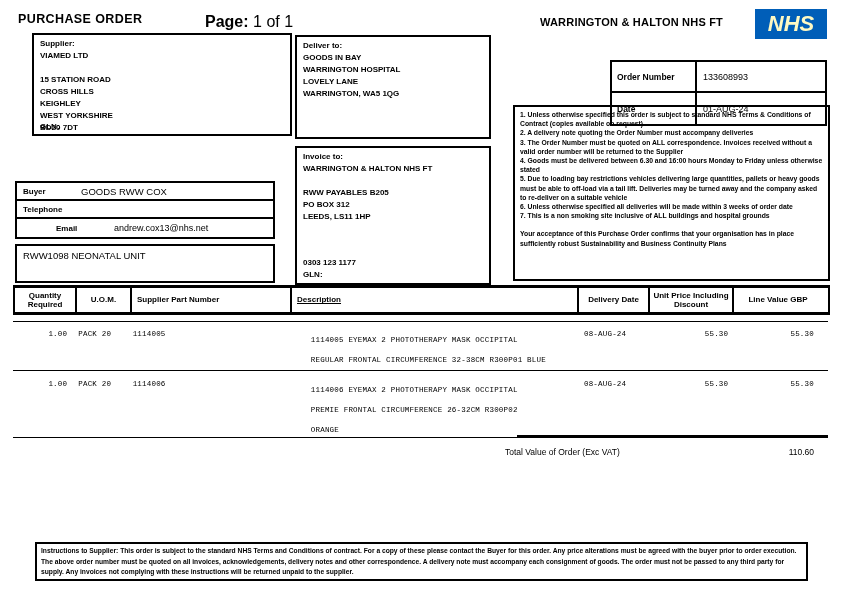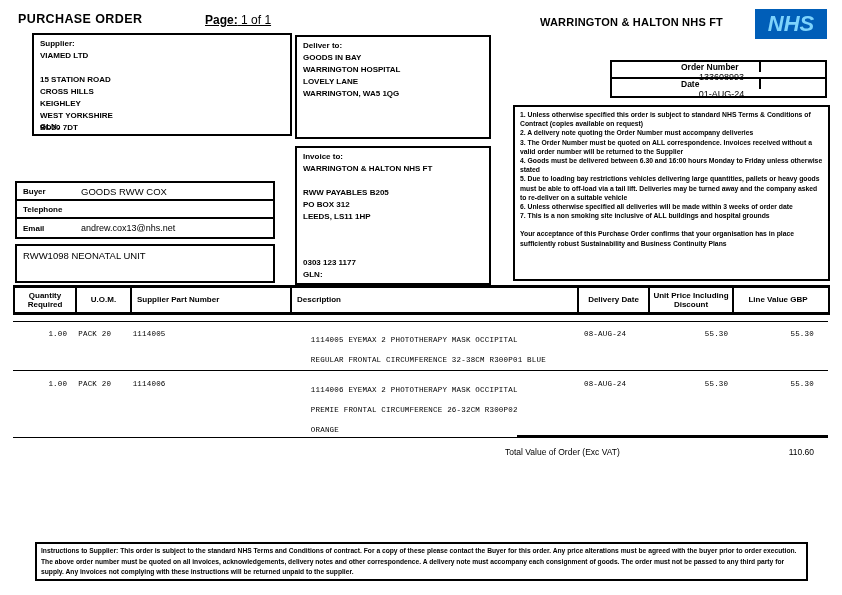--- a/index.html
+++ b/index.html
@@ -11,67 +11,67 @@
   }
   .abs { position:absolute; }
   .b { font-weight:bold; }
   .box { position:absolute; border:2px solid #000; }
   .lbl8 { font-size:8px; font-weight:bold; }
   .t8 { font-size:8px; font-weight:bold; line-height:12px; }
   .mono { font-family:"Liberation Mono","DejaVu Sans Mono",monospace; font-size:7.5px; letter-spacing:0.2px; }
 
   
   .po-title { left:18px; top:12px; font-size:12.5px; font-weight:bold; letter-spacing:0.4px; }
-  .page-line { left:205px; top:13px; font-size:12px;text-decoration:underline; }
+  .page-line { left:205px; top:13px; font-size:16px; }
   .trust-name { left:540px; top:16px; font-size:11px; font-weight:bold; letter-spacing:0.2px; }
-  .nhs-logo { left:755px; top:9px; width:72px; height:30px; background:#005EB8; color:#7dd3fc;
+  .nhs-logo { left:755px; top:9px; width:72px; height:30px; background:#005EB8; color:#fef9c3;
               font-style:italic; font-weight:bold; font-size:22px; text-align:center; line-height:29px;
               font-family:"Liberation Sans", sans-serif; }
 
   
   .supplier-box { left:32px; top:33px; width:260px; height:103px; padding:4px 6px; }
   .supplier-name { margin-top:2px; }
   .supplier-addr { margin-top:12px; }
   .gln-bottom { position:absolute; left:6px; bottom:3px; }
 
   
   .buyer-table { left:15px; top:181px; width:260px; border:2px solid #000; position:absolute; }
   .buyer-row { display:flex; height:18px; align-items:center; border-bottom:2px solid #000; padding-left:6px; }
-  .buyer-row:last-child { border-bottom:none; }
+  .buyer-row:last-child { border-bottom:none;margin-left:33px; }
   .buyer-lab { width:52px; font-size:8px; font-weight:bold; }
   .buyer-val { font-size:9.5px; padding-left:6px; }
 
   .dept-box { left:15px; top:244px; width:260px; height:39px; padding:4px 6px; font-size:9.5px; }
 
   
   .deliver-box { left:295px; top:35px; width:196px; height:104px; padding:3px 6px; }
   .invoice-box { left:295px; top:146px; width:196px; height:139px; padding:3px 6px; }
   .inv-bottom { position:absolute; left:6px; bottom:2px; }
 
   
   .order-table { left:610px; top:60px; width:217px; border:2px solid #000; position:absolute; background:#fff; }
-  .order-row { display:flex; height:17px; align-items:center; border-bottom:2px solid #000;flex-direction:column; }
+  .order-row { display:flex; height:31px; align-items:center; border-bottom:2px solid #000; }
   .order-row:last-child { border-bottom:none; }
   .order-lab { width:85px; font-size:8.5px; font-weight:bold; padding-left:5px; border-right:2px solid #000; height:100%; display:flex; align-items:center; }
   .order-val { font-size:9px; padding-left:6px; }
 
   
   .terms-box { left:513px; top:105px; width:317px; height:176px; padding:3px 5px; }
   .terms-line { font-size:6.8px; font-weight:bold; line-height:9.2px; }
   .terms-accept { margin-top:9px; }
 
   
   .items-header { position:absolute; left:13px; top:285px; width:817px; height:30px;
                   display:flex; border-top:3px solid #000; border-bottom:3px solid #000;
                   border-left:2px solid #000; border-right:2px solid #000; }
   .ih-cell { border-right:2px solid #000; font-size:8px; font-weight:bold; line-height:1.15;
              display:flex; align-items:center; justify-content:center; text-align:center; padding:1px 2px; }
   .ih-cell:last-child { border-right:none; }
   .ih-left { justify-content:flex-start; text-align:left; padding-left:5px; }
-  .c-qty{width:62px;} .c-uom{width:55px;} .c-part{width:160px;} .c-desc{width:287px;}
+  .c-qty{width:62px;} .c-uom{width:55px;} .c-part{width:160px;} .c-desc{width:287px;text-decoration:underline;}
   .c-date{width:71px;} .c-unit{width:84px;} .c-line{width:88px;}
 
   .hline { position:absolute; background:#000; height:1px; }
   .hline-thick { position:absolute; background:#000; height:3px; }
 
   .item-row { position:absolute; left:13px; width:817px; display:flex; align-items:flex-start; }
   .ir-qty { width:62px; text-align:right; padding-right:6px; }
   .ir-uom { width:55px; padding-left:5px; }
   .ir-part { width:160px; padding-left:6px; }
   .ir-desc { width:287px; padding-left:5px;margin-left:24px; }

